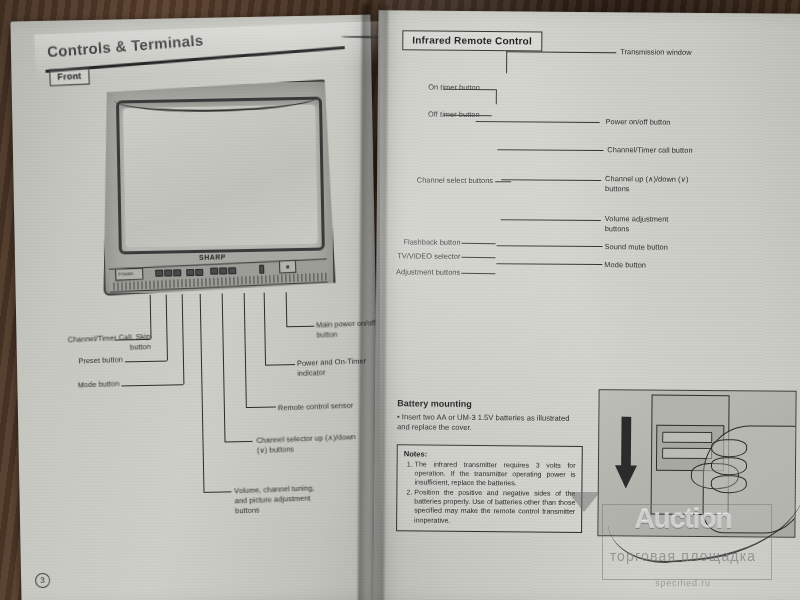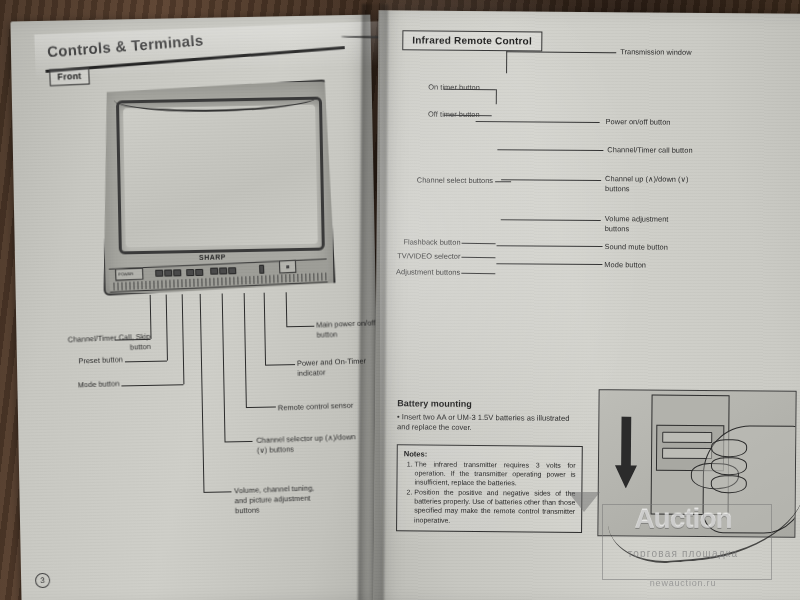--- a/index.html
+++ b/index.html
@@ -120,21 +120,21 @@
 
   
   .wm{position:absolute;left:568px;top:492px;width:230px;height:100px;
       pointer-events:none;text-align:center;}
   .wm-box{position:absolute;left:34px;top:12px;width:168px;height:74px;border:1px solid rgba(120,120,120,.55);}
   .wm-tri{position:absolute;left:0px;top:0px;width:0;height:0;
       border-left:16px solid transparent;border-right:16px solid transparent;border-top:20px solid rgba(110,110,110,.5);}
   .wm-main{position:absolute;left:0;top:11px;width:230px;font-size:28px;font-weight:bold;
       color:rgba(255,255,255,.55);letter-spacing:-1px;
       text-shadow:0 1px 0 rgba(90,90,90,.5), 0 -1px 0 rgba(255,255,255,.3);}
-  .wm-sub1{position:absolute;left:0;top:56px;width:230px;font-size:10px;
+  .wm-sub1{position:absolute;left:0;top:56px;width:230px;font-size:14px;
       color:rgba(130,130,130,.75);letter-spacing:1.2px;}
   .wm-sub2{position:absolute;left:0;top:70px;width:230px;font-size:13px;font-weight:bold;
       color:rgba(135,135,135,.8);letter-spacing:.4px;}
   .wm-sub3{position:absolute;left:0;top:86px;width:230px;font-size:9px;
       color:rgba(140,140,140,.8);letter-spacing:.8px;}
   .wm-swoosh{position:absolute;left:40px;top:-4px;width:200px;height:70px;
       border-bottom:2px solid rgba(25,25,25,.75);border-radius:0 0 60% 30%/0 0 100% 60%;
       transform:rotate(-4deg);}
   .shine{position:absolute;left:380px;top:0;width:300px;height:600px;
       background:radial-gradient(ellipse at 10% 40%,rgba(255,255,255,.22),rgba(255,255,255,0) 62%);
@@ -299,15 +299,15 @@
   </div>
 
   <div class="shine"></div>
 
   <div class="wm">
     <div class="wm-box"></div>
     <div class="wm-tri"></div>
     <div class="wm-swoosh"></div>
     <div class="wm-main">Auction</div>
     <div class="wm-sub1">торговая площадка</div>
-    <div class="wm-sub3">newauction.ru</div>
+    <div class="wm-sub3">specified.ru</div>
   </div>
 </div>
 
 </body></html>

